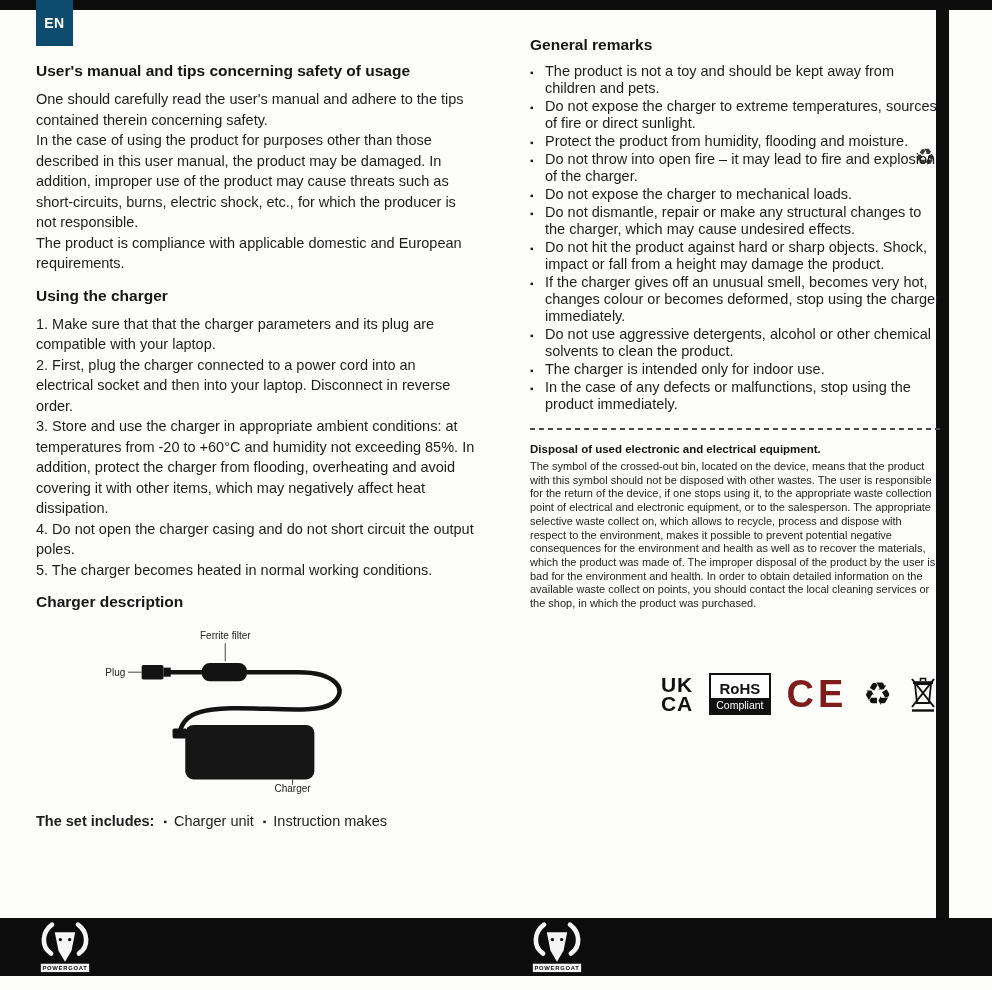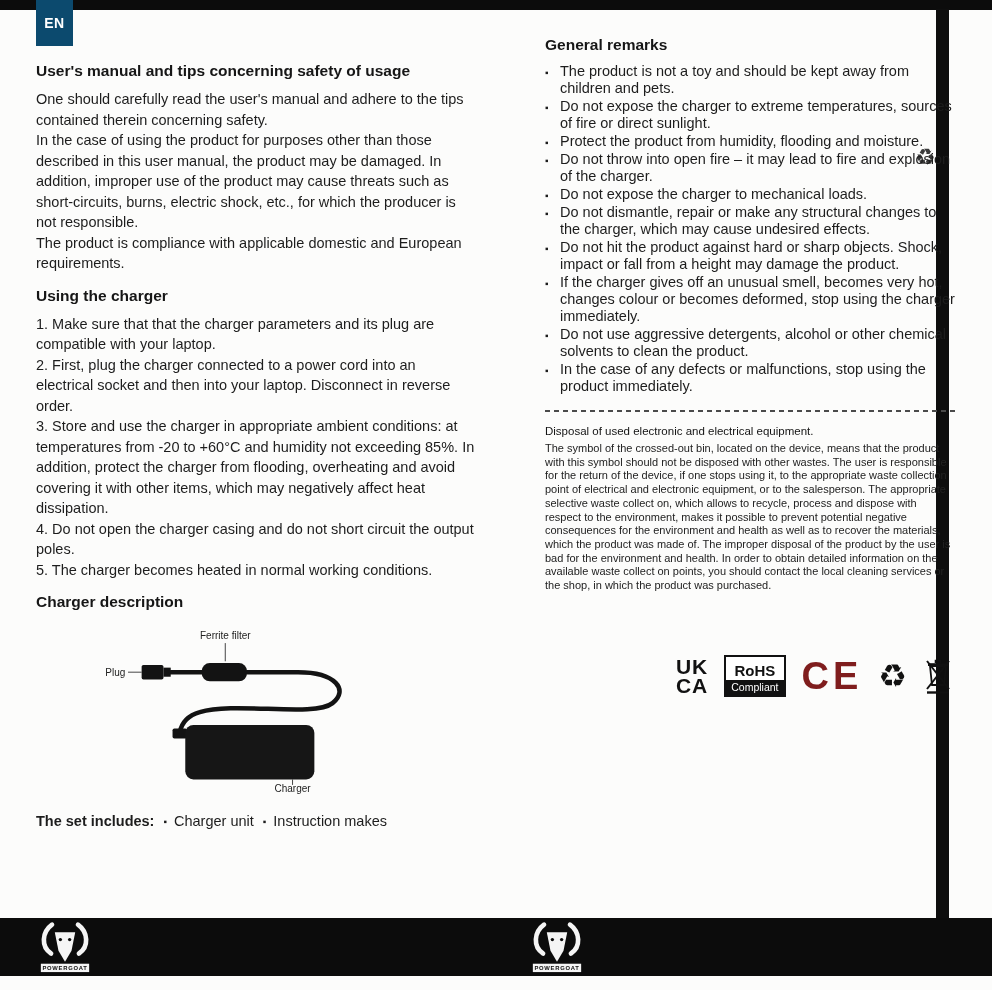--- a/index.html
+++ b/index.html
@@ -15,21 +15,21 @@
   .en-badge {
     position:absolute; top:0; left:36px; width:37px; height:46px;
     background:#0c4a6e; color:#fff; font-weight:bold; font-size:14px;
     display:flex; align-items:center; justify-content:center; letter-spacing:.5px;
   }
   .right-strip { position:absolute; top:9px; left:936px; width:13px; height:909px; background:#0e0e0e; }
   .edge-recycle { position:absolute; top:146px; left:915px; font-size:23px; color:#3a3a3a; line-height:1; }
   .edge-recycle::before { content:"\267B"; }
 
   .col-left  { position:absolute; left:36px;  top:62px; width:440px; }
-  .col-right { position:absolute; left:545px; top:36px; width:410px; }
+  .col-right { position:absolute; left:530px; top:36px; width:410px; }
 
   .sec { font-size:15.5px; font-weight:bold; margin:0 0 9px; color:#161616; }
   .mt  { margin-top:13px; }
   .body { font-size:14.5px; line-height:20.5px; }
 
   .diagram { display:block; margin:12px 0 0 62px; width:300px; height:172px; }
   .dlabel { font-size:11px; fill:#222; font-family:"Liberation Sans", sans-serif; }
   .dline  { stroke:#333; stroke-width:1; }
   .cable  { stroke:#131313; stroke-width:5; fill:none; stroke-linecap:round; }
 
@@ -37,21 +37,21 @@
   .set-label { font-weight:bold; }
   .set-item::before { content:"\25AA"; font-size:10px; margin:0 7px 0 9px; vertical-align:1px; }
 
   .remarks { list-style:none; }
   .remarks li { position:relative; padding-left:15px; font-size:14.5px; line-height:17px; margin-bottom:1px; }
   .remarks li::before { content:"\25AA"; position:absolute; left:0; top:0; font-size:10px; line-height:20.5px; }
 
   .dash { height:2px; margin:15px 0 13px;
     background:repeating-linear-gradient(90deg,#4a4a4a 0 5px,transparent 5px 9px); }
 
-  .disposal-h { font-size:11.5px; font-weight:normal; margin-bottom:5px; color:#141414; }
+  .disposal-h { font-size:11.5px; font-weight:bold; margin-bottom:5px; color:#141414; }
   .disposal-t { font-size:11px; line-height:13.7px; color:#222; }
 
   .marks { display:flex; align-items:center; justify-content:flex-end; gap:16px; margin-top:62px; padding-right:2px; }
   .ukca { font-weight:bold; font-size:21px; line-height:19px; letter-spacing:1px; color:#111; }
   .rohs { border:2px solid #111; text-align:center; background:#fff; }
   .rohs-top { font-weight:bold; font-size:15px; padding:5px 7px 1px; color:#111; }
   .rohs-bot { background:#111; color:#fff; font-size:10.5px; padding:1px 5px 2px; }
   .ce { font-size:38px; font-weight:bold; letter-spacing:4px; color:#7f1d1d; }
   .recy { font-size:32px; line-height:1; color:#111; }
   .recy::before { content:"\267B"; }
@@ -111,20 +111,21 @@
   <ul class="remarks">
     <li>The product is not a toy and should be kept away from children and pets.</li>
     <li>Do not expose the charger to extreme temperatures, sources of fire or direct sunlight.</li>
     <li>Protect the product from humidity, flooding and moisture.</li>
     <li>Do not throw into open fire – it may lead to fire and explosion of the charger.</li>
     <li>Do not expose the charger to mechanical loads.</li>
     <li>Do not dismantle, repair or make any structural changes to the charger, which may cause undesired effects.</li>
     <li>Do not hit the product against hard or sharp objects. Shock, impact or fall from a height may damage the product.</li>
     <li>If the charger gives off an unusual smell, becomes very hot, changes colour or becomes deformed, stop using the charger immediately.</li>
     <li>Do not use aggressive detergents, alcohol or other chemical solvents to clean the product.</li>
+    <li>The charger is intended only for indoor use.</li>
     <li>In the case of any defects or malfunctions, stop using the product immediately.</li>
   </ul>
 
   <div class="dash"></div>
 
   <div class="disposal-h">Disposal of used electronic and electrical equipment.</div>
   <p class="disposal-t">The symbol of the crossed-out bin, located on the device, means that the product with this symbol should not be disposed with other wastes. The user is responsible for the return of the device, if one stops using it, to the appropriate waste collection point of electrical and electronic equipment, or to the salesperson. The appropriate selective waste collect on, which allows to recycle, process and dispose with respect to the environment, makes it possible to prevent potential negative consequences for the environment and health as well as to recover the materials, which the product was made of. The improper disposal of the product by the user is bad for the environment and health. In order to obtain detailed information on the available waste collect on points, you should contact the local cleaning services or the shop, in which the product was purchased.</p>
 
   <div class="marks">
     <div class="ukca">

